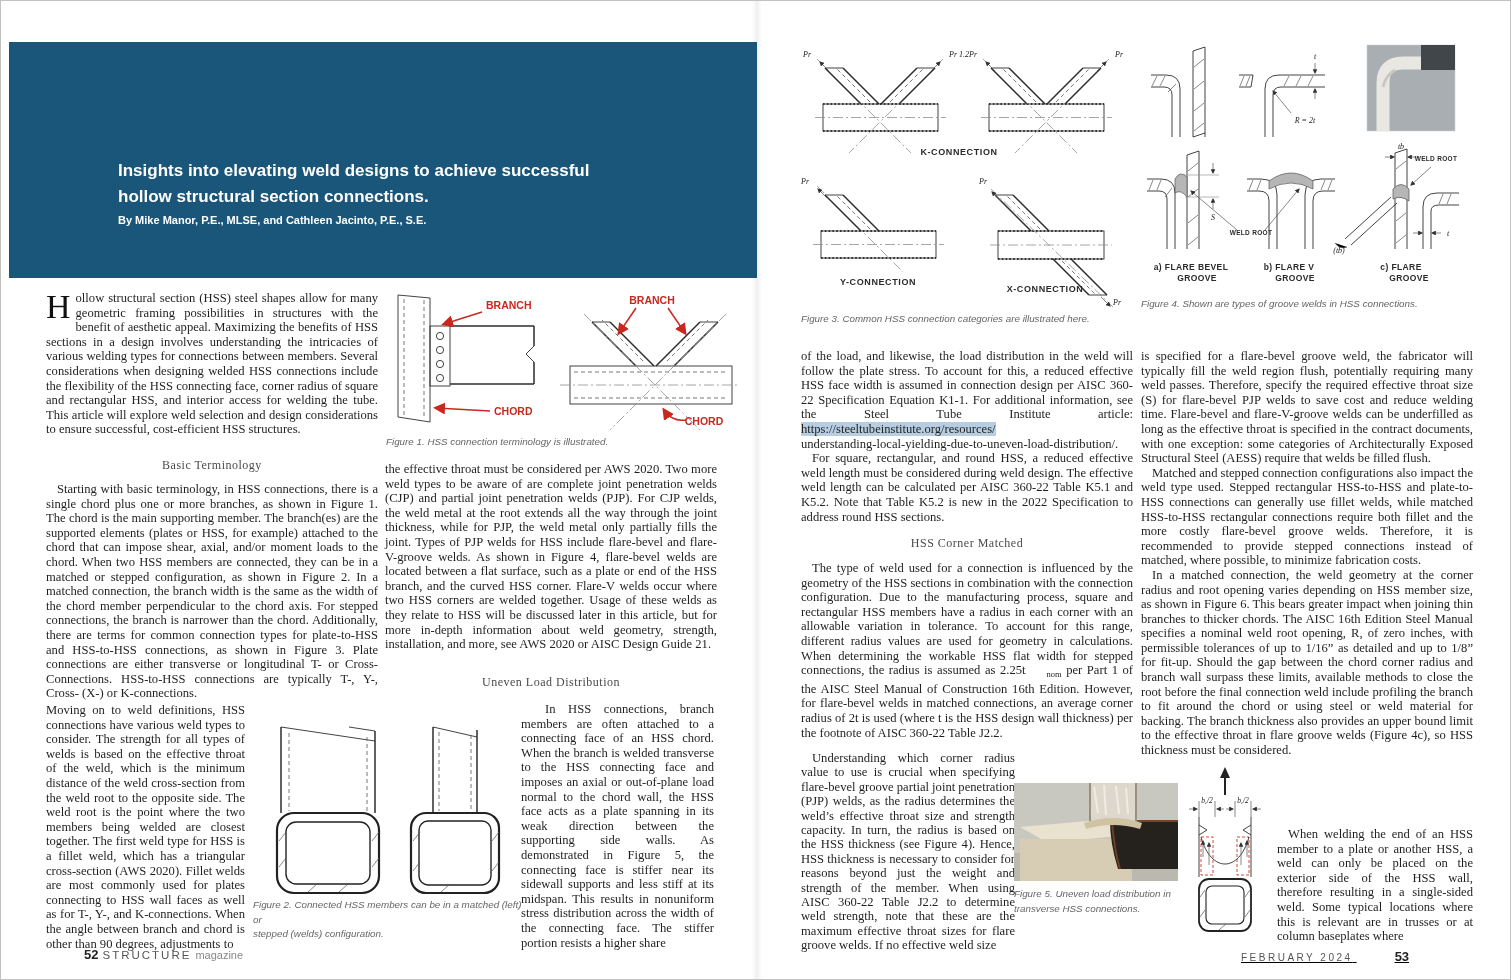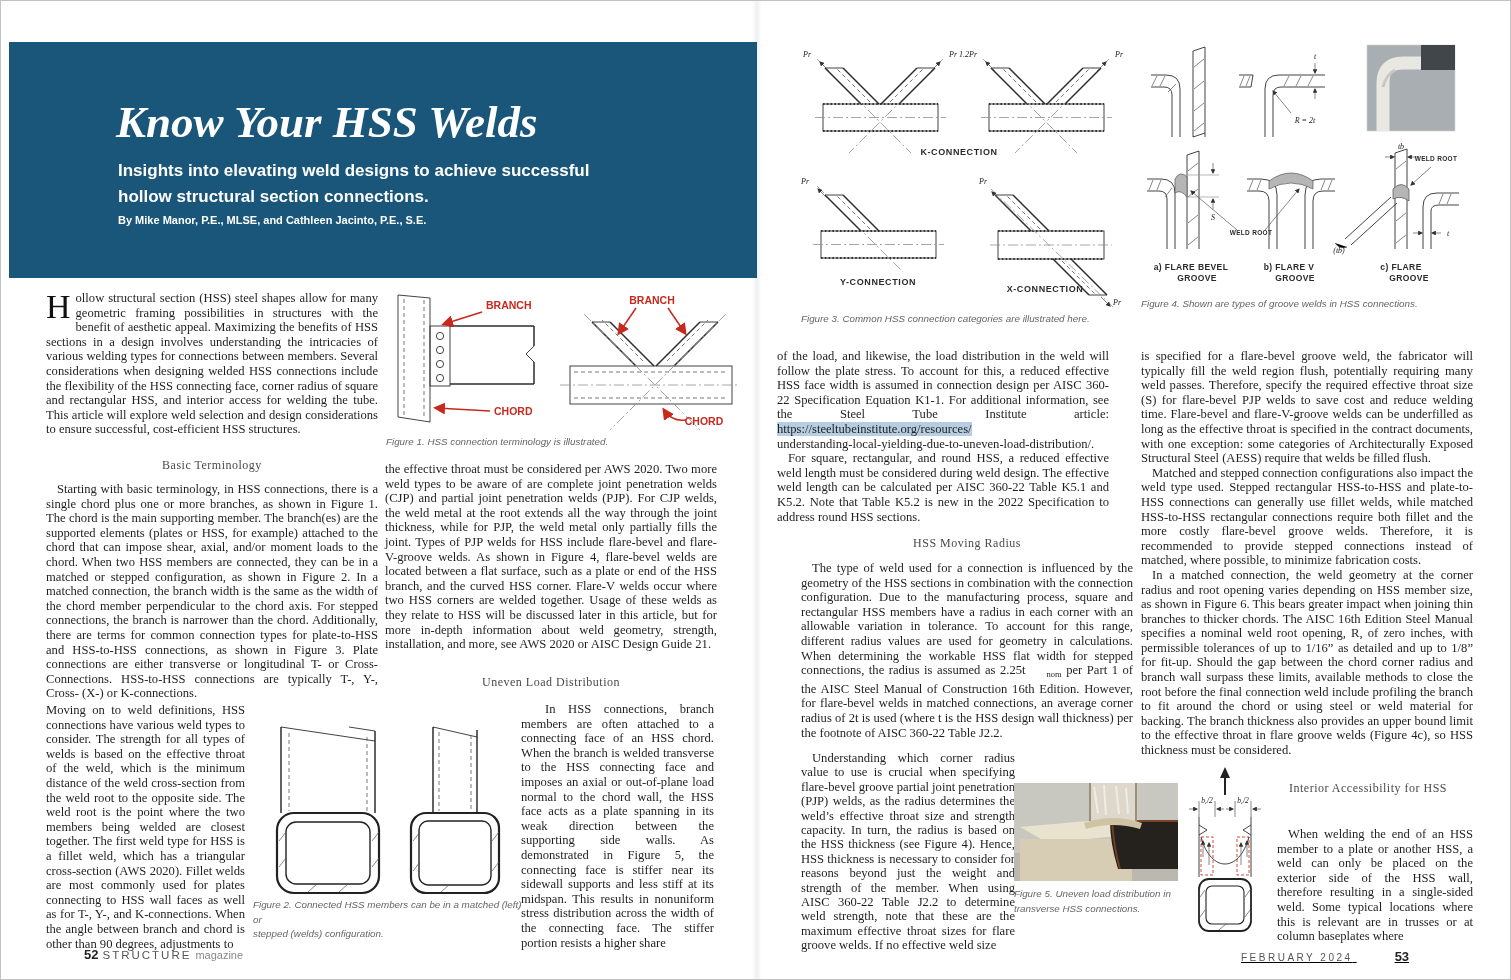--- a/index.html
+++ b/index.html
@@ -41,21 +41,20 @@
   svg .it{fill:#222;font:italic 8px "Liberation Serif",serif;}
   svg .weld{fill:#b6b6b6;stroke:#555;stroke-width:.7;}
 </style>
 </head>
 <body>
 
 <div id="page">
   <div class="fold"></div>
 
   <div class="banner">
-    <div class="title">Know Your HSS Welds</div>
     <div class="subtitle">Insights into elevating weld designs to achieve successful hollow structural section connections.</div>
     <div class="byline">By Mike Manor, P.E., MLSE, and Cathleen Jacinto, P.E., S.E.</div>
   </div>
 
   <div class="abs para" style="left:45px;top:290px;width:332px;">
     <span class="dropcap">H</span><span>ollow structural section (HSS) steel shapes allow for many geometric framing possibilities in structures with the benefit of aesthetic appeal. Maximizing the benefits of HSS sections in a design involves understanding the intricacies of various welding types for connections between members. Several considerations when designing welded HSS connections include the flexibility of the HSS connecting face, corner radius of square and rectangular HSS, and interior access for welding the tube. This article will explore weld selection and design considerations to ensure successful, cost-efficient HSS structures.</span>
   </div>
 
   <div class="abs head" style="left:45px;top:457px;width:332px;">Basic Terminology</div>
 
@@ -273,26 +272,26 @@
     </g>
     <text x="52" y="233" text-anchor="middle" class="lb2">a) FLARE BEVEL</text>
     <text x="58" y="244" text-anchor="middle" class="lb2">GROOVE</text>
     <text x="150" y="233" text-anchor="middle" class="lb2">b) FLARE V</text>
     <text x="156" y="244" text-anchor="middle" class="lb2">GROOVE</text>
     <text x="262" y="233" text-anchor="middle" class="lb2">c) FLARE</text>
     <text x="270" y="244" text-anchor="middle" class="lb2">GROOVE</text>
   </svg>
   <div class="abs cap" style="left:1140px;top:296px;width:330px;">Figure 4. Shown are types of groove welds in HSS connections.</div>
 
-  <div class="abs para" style="left:776px;top:348px;width:332px;">
+  <div class="abs para" style="left:800px;top:348px;width:332px;">
     <p><span>of the load, and likewise, the load distribution in the weld will follow the plate stress. To account for this, a reduced effective HSS face width is assumed in connection design per AISC 360-22 Specification Equation K1-1. For additional information, see the Steel Tube Institute article: </span><span class="hl">https://steeltubeinstitute.org/resources/</span><br><span>understanding-local-yielding-due-to-uneven-load-distribution/.</span></p>
     <p class="ind">For square, rectangular, and round HSS, a reduced effective weld length must be considered during weld design. The effective weld length can be calculated per AISC 360-22 Table K5.1 and K5.2. Note that Table K5.2 is new in the 2022 Specification to address round HSS sections.</p>
   </div>
 
-  <div class="abs head" style="left:800px;top:535px;width:332px;">HSS Moving Radius</div>
+  <div class="abs head" style="left:800px;top:535px;width:332px;">HSS Corner Matched</div>
 
   <div class="abs para ind" style="left:800px;top:560px;width:332px;">
     <span>The type of weld used for a connection is influenced by the geometry of the HSS sections in combination with the connection configuration. Due to the manufacturing process, square and rectangular HSS members have a radius in each corner with an allowable variation in tolerance. To account for this range, different radius values are used for geometry in calculations. When determining the workable HSS flat width for stepped connections, the radius is assumed as 2.25t</span><span class="subs">nom</span><span> per Part 1 of the AISC Steel Manual of Construction 16th Edition. However, for flare-bevel welds in matched connections, an average corner radius of 2t is used (where t is the HSS design wall thickness) per the footnote of AISC 360-22 Table J2.2.</span>
   </div>
 
   <div class="abs para ind" style="left:800px;top:750px;width:332px;height:200px;line-height:14.4px;">
     <div class="spacer" style="width:118px;height:168px;margin-top:30px;"></div>
     <span>Understanding which corner radius value to use is crucial when specifying flare-bevel groove partial joint penetration (PJP) welds, as the radius determines the weld’s effective throat size and strength capacity. In turn, the radius is based on the HSS thickness (see Figure 4). Hence, HSS thickness is necessary to consider for reasons beyond just the weight and strength of the member. When using AISC 360-22 Table J2.2 to determine weld strength, note that these are the maximum effective throat sizes for flare groove welds. If no effective weld size</span>
   </div>
 
@@ -337,21 +336,20 @@
     <rect x="19" y="121" width="38" height="38" rx="6" fill="none" stroke="#222" stroke-width="1.1"></rect>
     <path d="M13,132 l5,-7 M13,152 l5,-7 M58,132 l5,-7 M58,152 l5,-7 M32,165 l7,-6" class="ht"></path>
   </svg>
 
   <div class="abs para" style="left:1140px;top:348px;width:332px;">
     <p>is specified for a flare-bevel groove weld, the fabricator will typically fill the weld region flush, potentially requiring many weld passes. Therefore, specify the required effective throat size (S) for flare-bevel PJP welds to save cost and reduce welding time. Flare-bevel and flare-V-groove welds can be underfilled as long as the effective throat is specified in the contract documents, with one exception: some categories of Architecturally Exposed Structural Steel (AESS) require that welds be filled flush.</p>
     <p class="ind">Matched and stepped connection configurations also impact the weld type used. Stepped rectangular HSS-to-HSS and plate-to-HSS connections can generally use fillet welds, while matched HSS-to-HSS rectangular connections require both fillet and the more costly flare-bevel groove welds. Therefore, it is recommended to provide stepped connections instead of matched, where possible, to minimize fabrication costs.</p>
     <p class="ind">In a matched connection, the weld geometry at the corner radius and root opening varies depending on HSS member size, as shown in Figure 6. This bears greater impact when joining thin branches to thicker chords. The AISC 16th Edition Steel Manual specifies a nominal weld root opening, R, of zero inches, with permissible tolerances of up to 1/16” as detailed and up to 1/8” for fit-up. Should the gap between the chord corner radius and branch wall surpass these limits, available methods to close the root before the final connection weld include profiling the branch to fit around the chord or using steel or weld material for backing. The branch thickness also provides an upper bound limit to the effective throat in flare groove welds (Figure 4c), so HSS thickness must be considered.</p>
   </div>
 
-  <div class="abs head" style="left:1262px;top:780px;width:210px;line-height:1.2;">Interior Accessibility for HSS</div>
 
   <div class="abs para ind" style="left:1276px;top:826px;width:196px;">When welding the end of an HSS member to a plate or another HSS, a weld can only be placed on the exterior side of the HSS wall, therefore resulting in a single-sided weld. Some typical locations where this is relevant are in trusses or at column baseplates where</div>
 
   <div class="abs" style="left:1240px;top:946px;width:228px;text-align:left;text-decoration:underline;">
     <span class="ftr-date">FEBRUARY 2024</span>
     <span class="ftr-num">53</span>
   </div>
 </div>
 
 </body></html>

